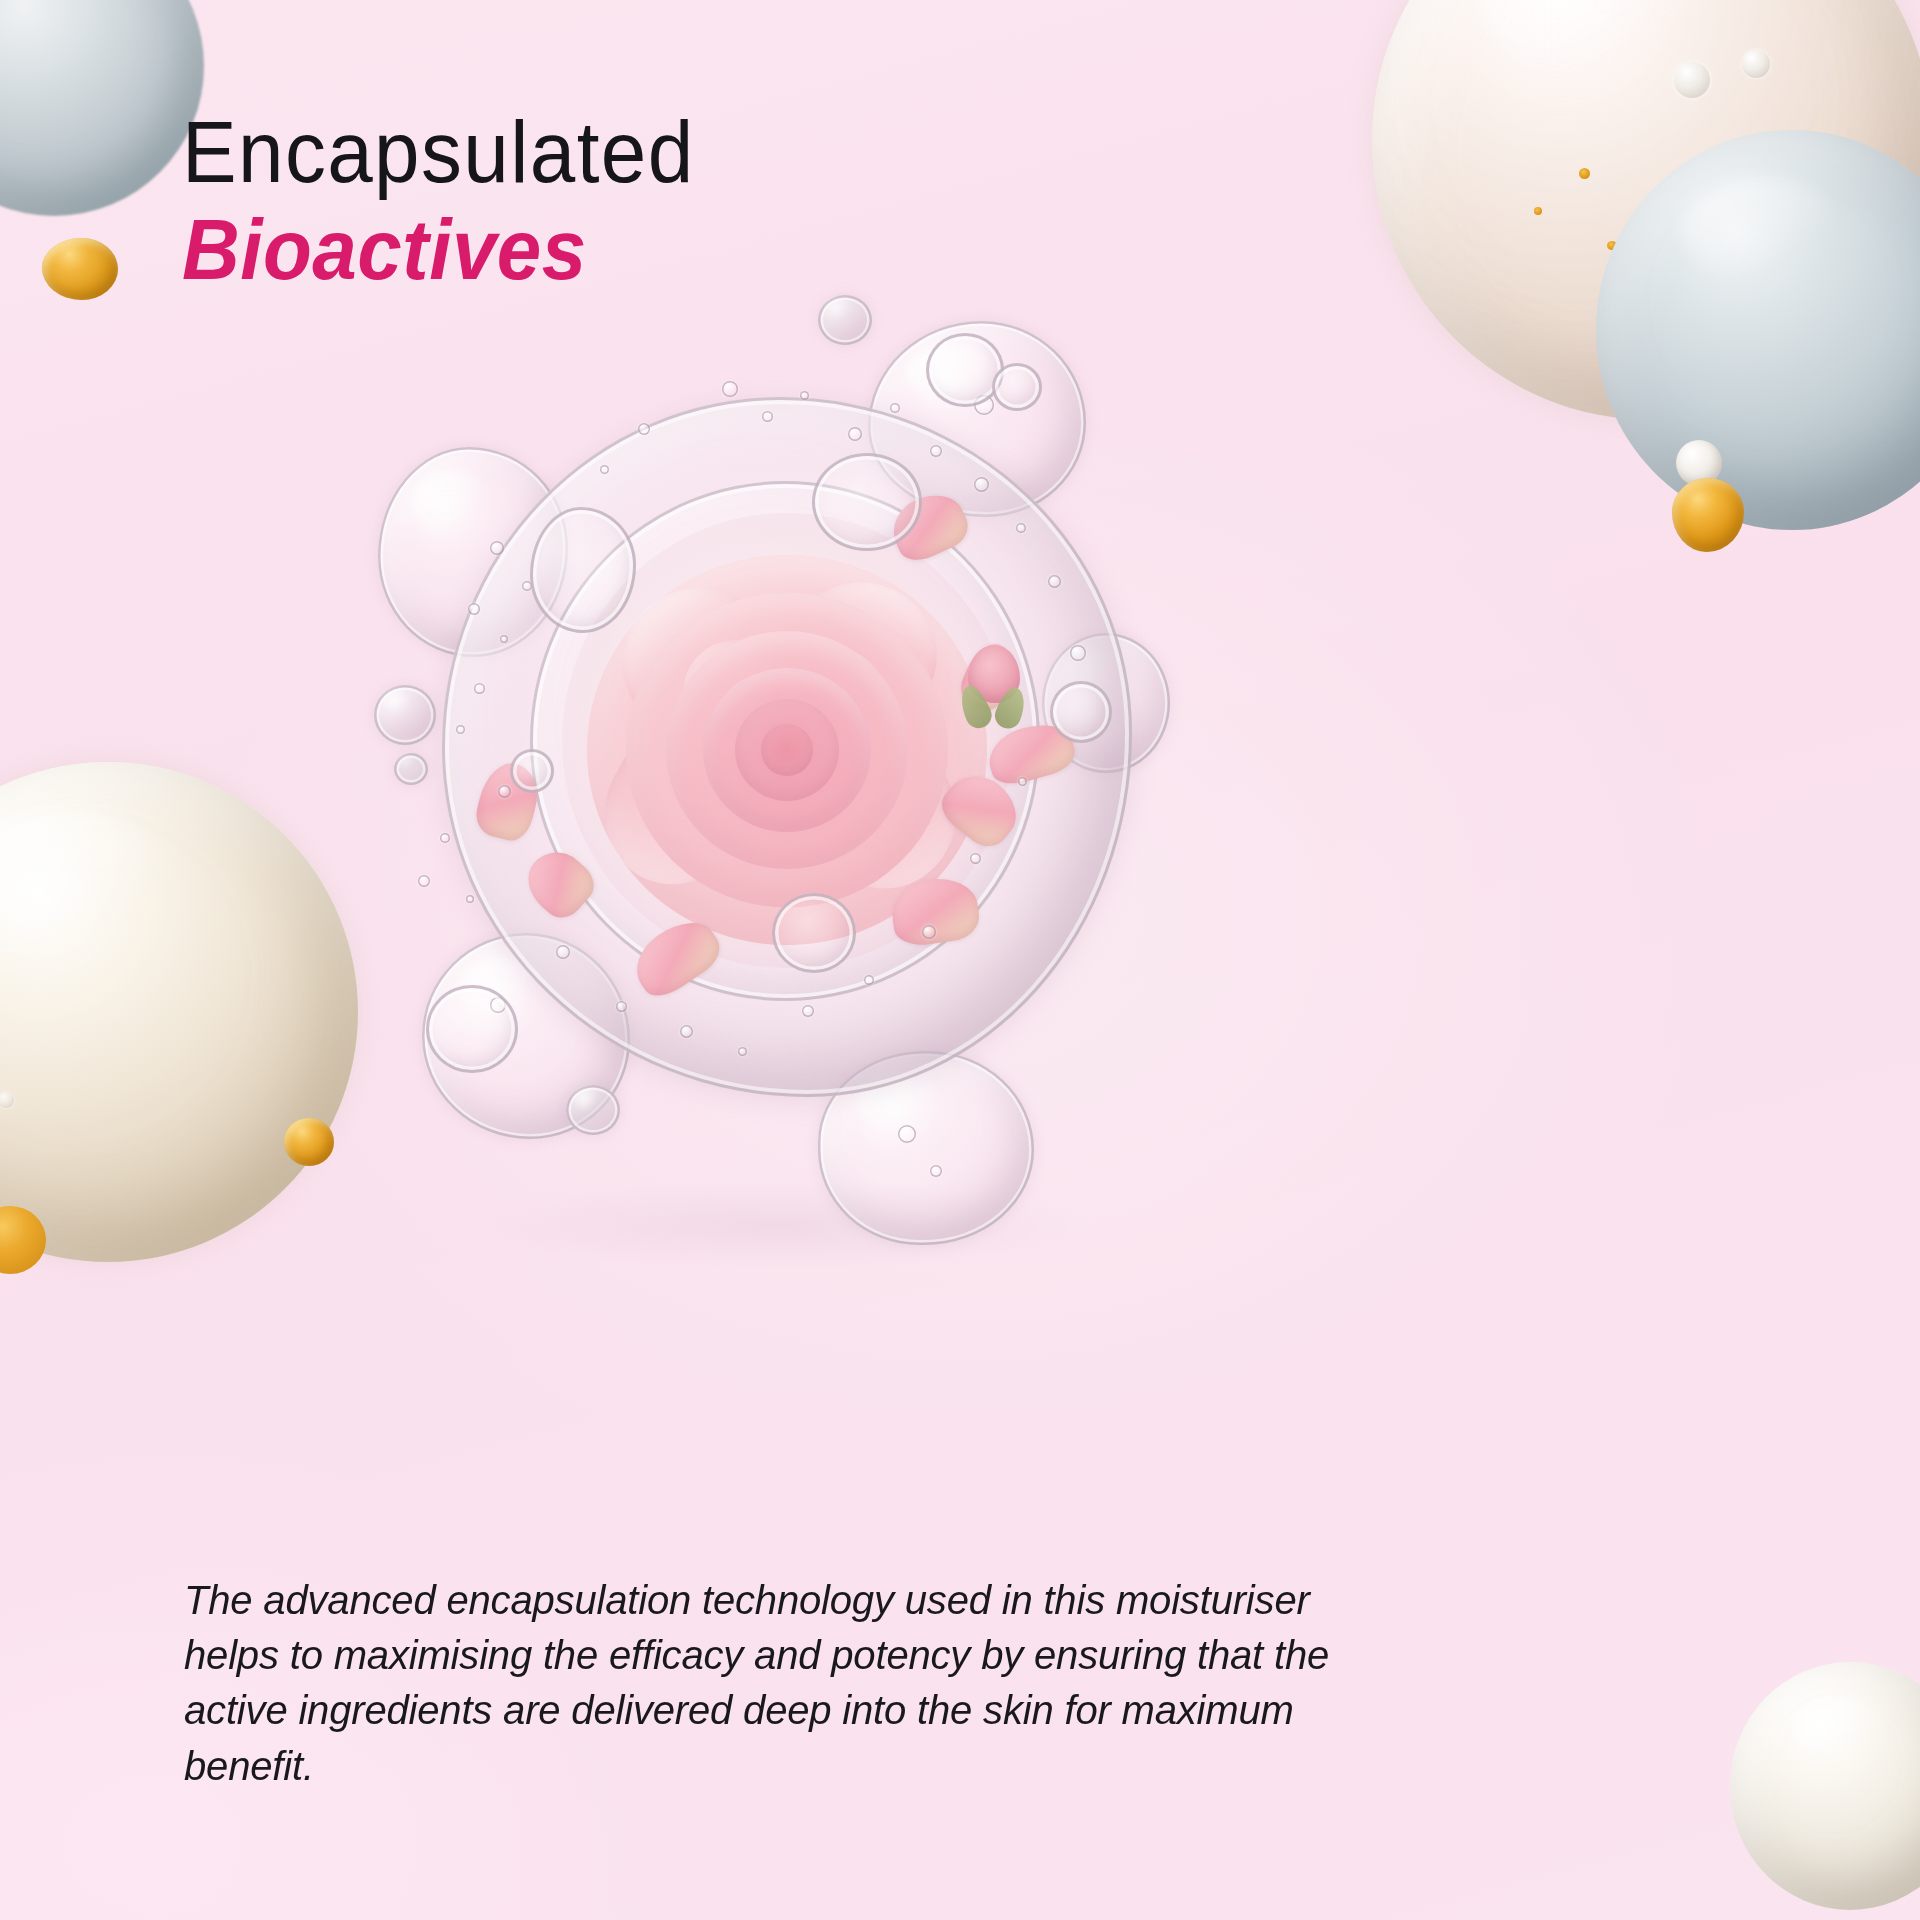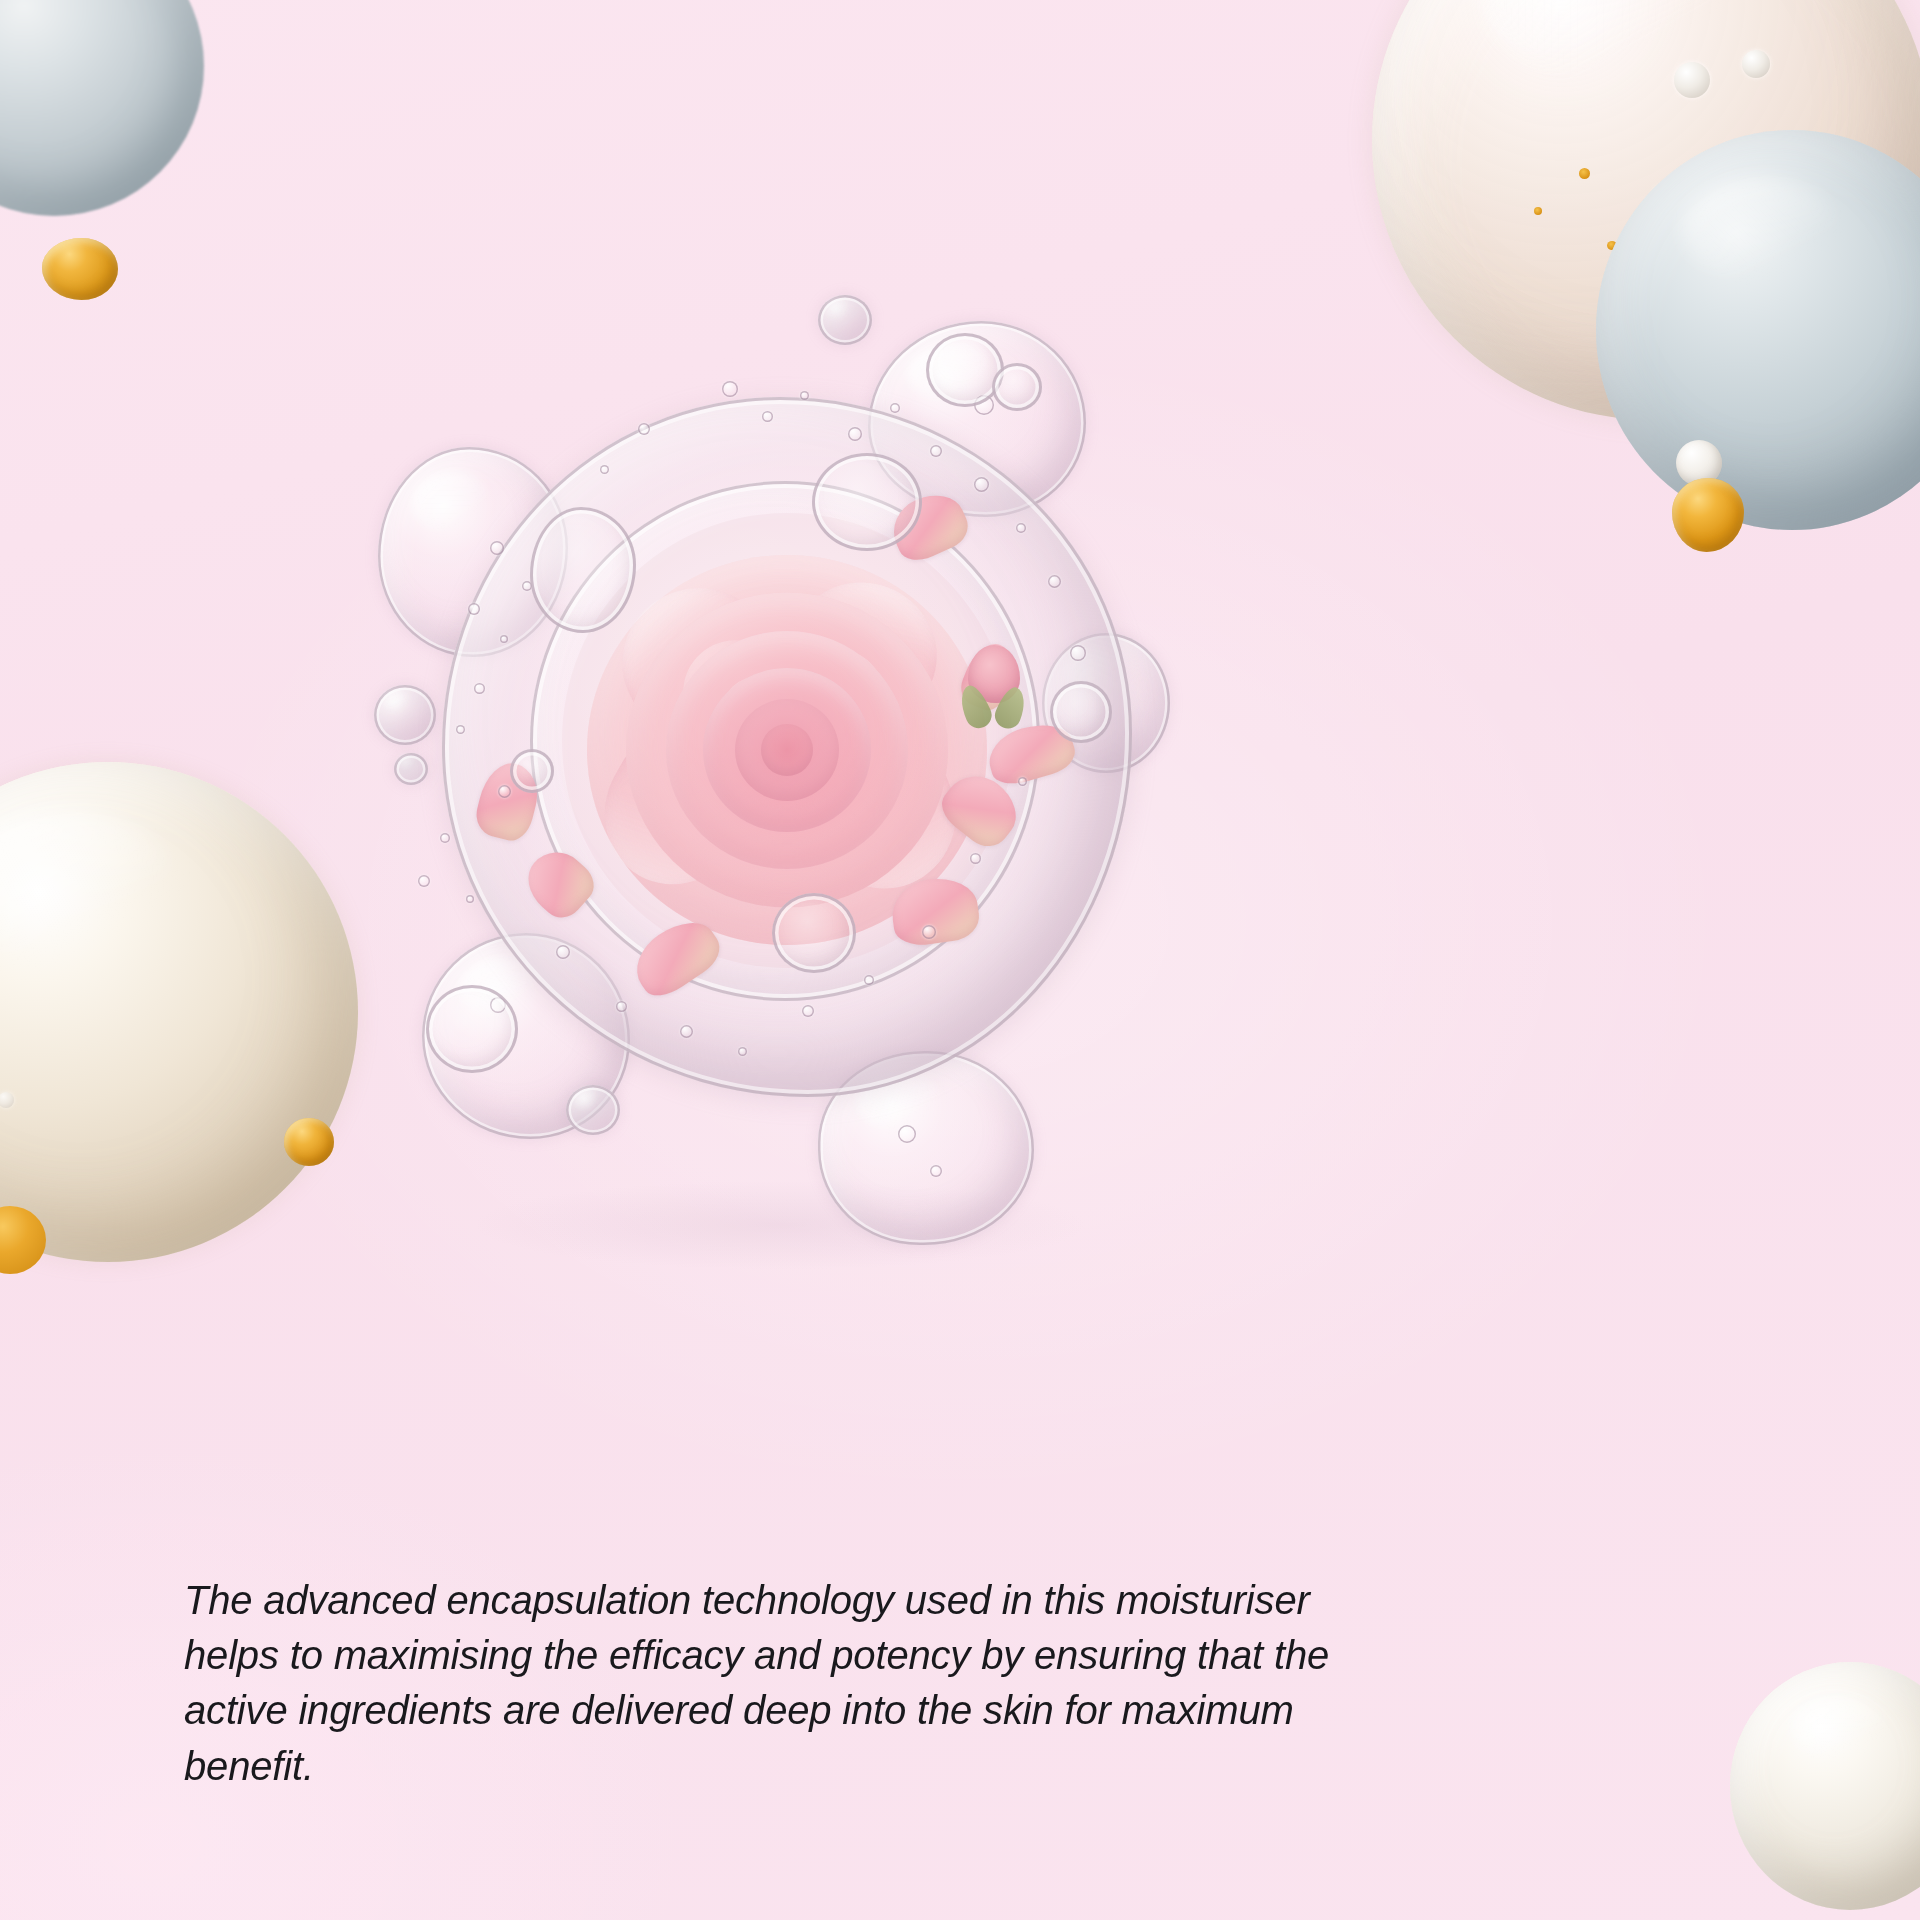--- a/index.html
+++ b/index.html
@@ -476,16 +476,20 @@
     <div class="mb" style="left:552px;top:640px;width:14px;height:14px;"></div>
     <div class="mb" style="left:600px;top:568px;width:11px;height:11px;"></div>
     <div class="mb" style="left:648px;top:492px;width:9px;height:9px;"></div>
     <div class="mb" style="left:528px;top:840px;width:18px;height:18px;"></div>
     <div class="mb" style="left:560px;top:880px;width:12px;height:12px;"></div>
     <div class="mb" style="left:120px;top:712px;width:16px;height:16px;"></div>
     <div class="mb" style="left:604px;top:110px;width:20px;height:20px;"></div>
     <div class="mb" style="left:700px;top:360px;width:16px;height:16px;"></div>
   </div>
 
+  <div class="headline">
+    <div class="h-line1">Encapsulated</div>
+    <div class="h-line2">Bioactives</div>
+  </div>
 
   <p class="bodycopy">The advanced encapsulation technology used in this moisturiser helps to maximising the efficacy and potency by ensuring that the active ingredients are delivered deep into the skin for maximum benefit.</p>
 
 </div>
 
 </body></html>

